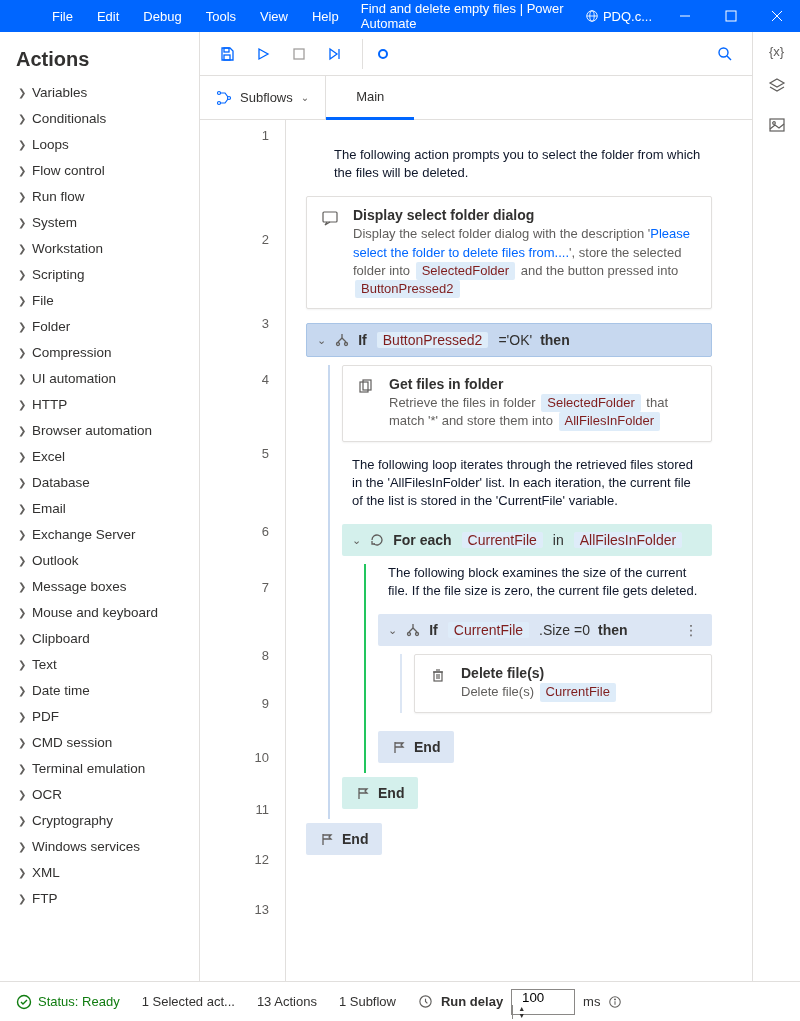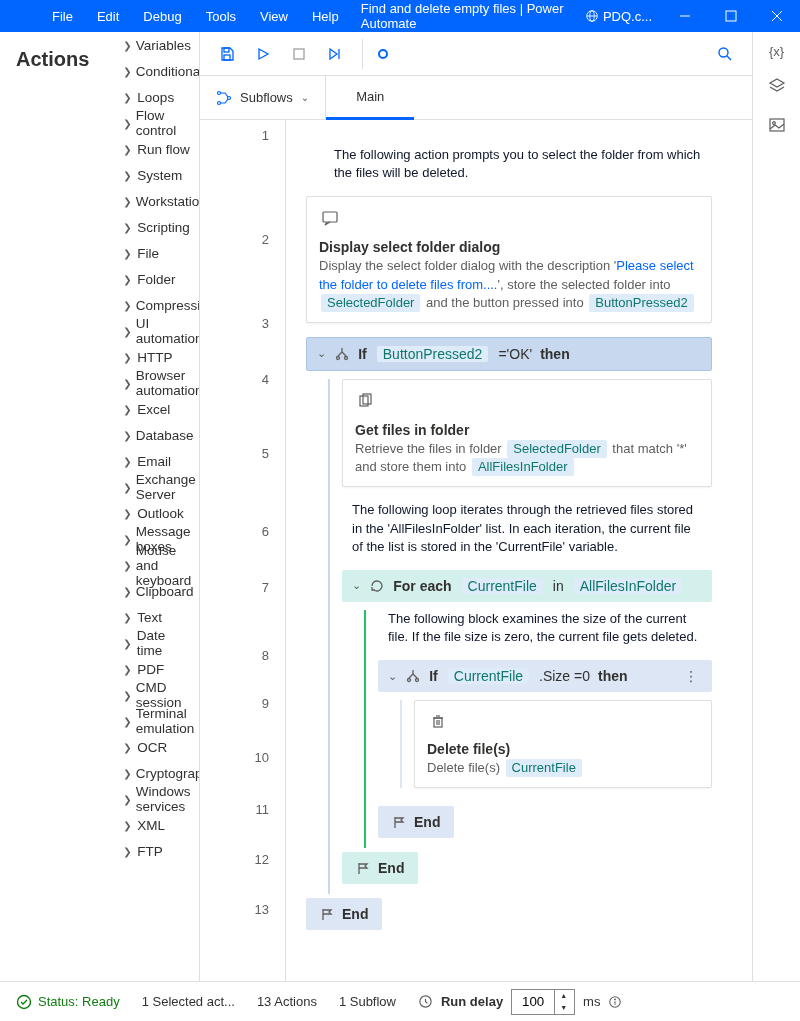--- a/index.html
+++ b/index.html
@@ -9,21 +9,21 @@
 .titlebar { background: #0066FF; height: 32px; display: flex; align-items: center; color: #fff; font-size: 13px; }
 .titlebar .menu { display: flex; gap: 0; padding-left: 40px; }
 .titlebar .menu span { padding: 0 12px; cursor: pointer; }
 .titlebar .title { flex: 1; padding-left: 10px; }
 .titlebar .pdq { display:flex; align-items:center; gap:4px; padding:0 10px;}
 .titlebar .winbtns { display: flex; }
 .titlebar .winbtn { width: 46px; height: 32px; display:flex; align-items:center; justify-content:center; cursor:pointer; }
 
 
 .main { flex: 1; display: flex; min-height: 0; }
-.actions-panel { width: 200px; border-right: 1px solid #e1dfdd; display:flex; flex-direction:row; background:#fff; }
+.actions-panel { width: 200px; border-right: 1px solid #e1dfdd; display:flex; flex-direction:column; background:#fff; }
 .actions-header { padding: 16px 16px 8px 16px; font-size: 20px; font-weight: 600; }
 .search-box { margin: 4px 12px 12px 12px; border: 1px solid #8a8886; border-radius: 2px; height: 32px; display:flex; align-items:center; padding:0 8px; gap:8px; }
 .search-box input { border:none; outline:none; width:100%; font-size:13px; }
 .search-icon { color:#0078d4; }
 .actions-list { flex:1; overflow-y:auto; }
 .action-group { display:flex; align-items:center; padding: 4px 8px 4px 14px; cursor:pointer; height:26px; }
 .action-group .chev { width:14px; color:#605e5c; font-size:10px; }
 .action-group span { padding-left:4px; color:#323130; font-size:13.5px;}
 
 
@@ -42,26 +42,26 @@
 .tab { height:100%; display:flex; align-items:center; padding:0 30px; border-bottom:3px solid #0066FF; margin-bottom:-1px; cursor:pointer; }
 
 
 .canvas-wrap { flex:1; display:flex; overflow:auto; }
 .gutter { width: 86px; border-right:1px solid #e1dfdd; }
 .gutter .ln { text-align:right; padding-right:16px; color:#605e5c; font-size:13px; }
 .flow { flex:1; padding:20px 40px 20px 20px; }
 
 .comment { color:#0f172a; font-size:13px; margin:6px 10px 14px 10px; line-height:1.4; }
 
-.step { background:#fff; border:1px solid #e1dfdd; border-radius:2px; padding:10px 12px; margin:4px 0 14px 0; display:flex; gap:12px; box-shadow:0 1px 2px rgba(0,0,0,0.05);flex-direction:column; }
+.step { background:#fff; border:1px solid #e1dfdd; border-radius:2px; padding:10px 12px; margin:4px 0 14px 0; display:flex; gap:12px; box-shadow:0 1px 2px rgba(0,0,0,0.05); }
 .step .icon { width:22px; display:flex; align-items:flex-start; justify-content:center; color:#605e5c; padding-top:2px; }
 .step .body { flex:1; }
 .step .title { font-weight:600; font-size:14px; margin-bottom:2px; }
 .step .desc { color:#605e5c; font-size:13px; line-height:1.4; }
-.token { background:#deecf9; color:#0f766e; padding:0 6px; border-radius:2px; display:inline-block; margin:0 2px; }
+.token { background:#deecf9; color:#7f1d1d; padding:0 6px; border-radius:2px; display:inline-block; margin:0 2px; }
 
 .header-row { display:flex; align-items:center; gap:8px; padding:8px 10px; border-radius:2px; font-size:14px; margin:4px 0 8px 0; }
 .header-row.if-sel { background:#c7d8ef; border:1px solid #a8c4e6; }
 .header-row.if-inner { background:#dce6f4; }
 .header-row.foreach { background:#d4f0ec; }
 .header-row .chev { color:#605e5c; font-size:11px; cursor:pointer; }
 .header-row .kw { font-weight:600; }
 .header-row .op { color:#323130; }
 
 .end-row { display:inline-flex; align-items:center; gap:8px; padding:8px 14px; border-radius:2px; font-size:14px; font-weight:600; margin:4px 0 10px 0; }
@@ -75,21 +75,21 @@
 .more-dots { color:#605e5c; margin-left:auto; cursor:pointer; padding:0 4px; }
 
 
 .rail { width:48px; border-left:1px solid #e1dfdd; display:flex; flex-direction:column; align-items:center; padding-top:12px; gap:18px; color:#605e5c; }
 .rail div { cursor:pointer; }
 
 
 .statusbar { height:40px; border-top:1px solid #e1dfdd; display:flex; align-items:center; padding:0 16px; gap:22px; font-size:13px; color:#323130; }
 .statusbar .ok { color:#107c10; display:flex; align-items:center; gap:6px; }
 .statusbar .delay { display:flex; align-items:center; gap:8px; }
-.spin { border:1px solid #8a8886; height:26px; width:64px; display:flex; }
+.spin { border:1px solid #8a8886; height:26px; width:64px; display:flex;flex-direction:column; }
 .spin input { border:none; width:42px; text-align:center; outline:none; }
 .spin .arrows { display:flex; flex-direction:column; font-size:7px; border-left:1px solid #8a8886; width:18px; }
 .spin .arrows div { flex:1; display:flex; align-items:center; justify-content:center; cursor:pointer; }
 
 
 .ln1{height:56px;padding-top:8px}
 .ln2{height:100px;padding-top:56px}
 .ln3{height:80px;padding-top:40px}
 .ln4{height:54px;padding-top:16px}
 .ln5{height:74px;padding-top:36px}

